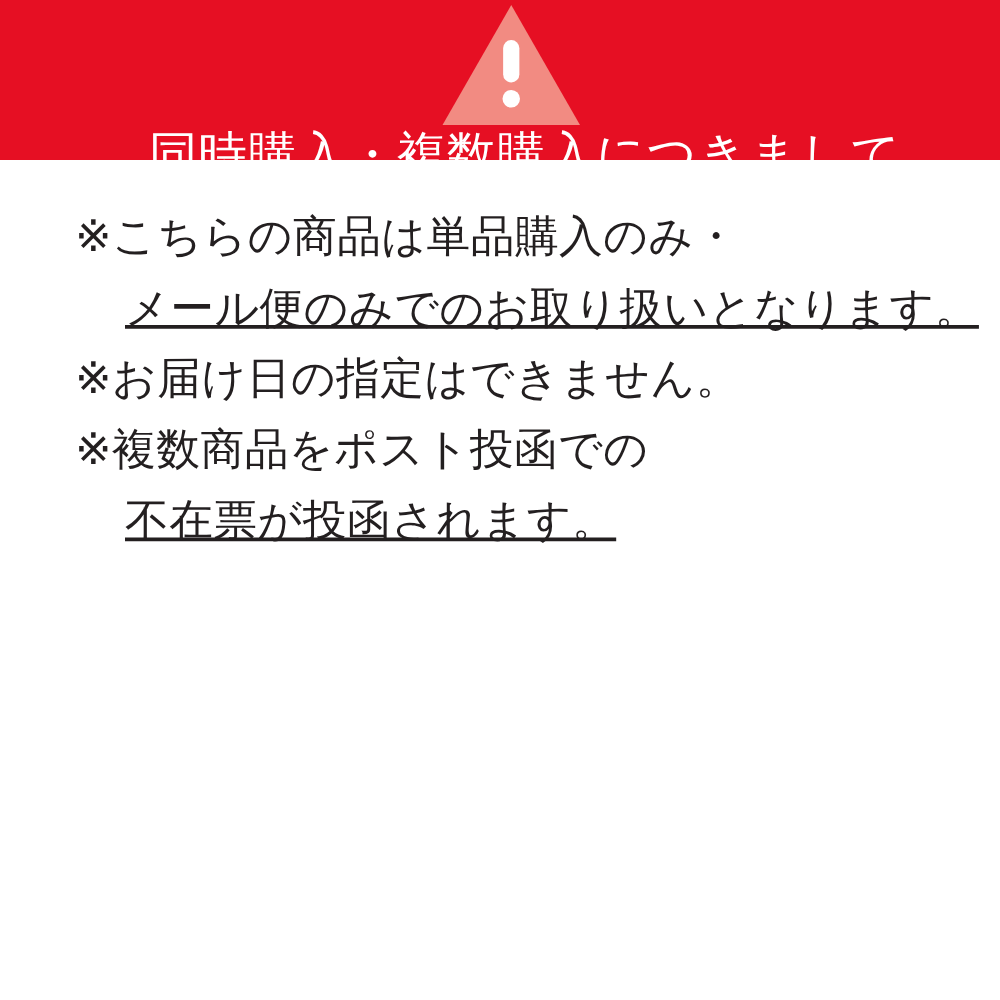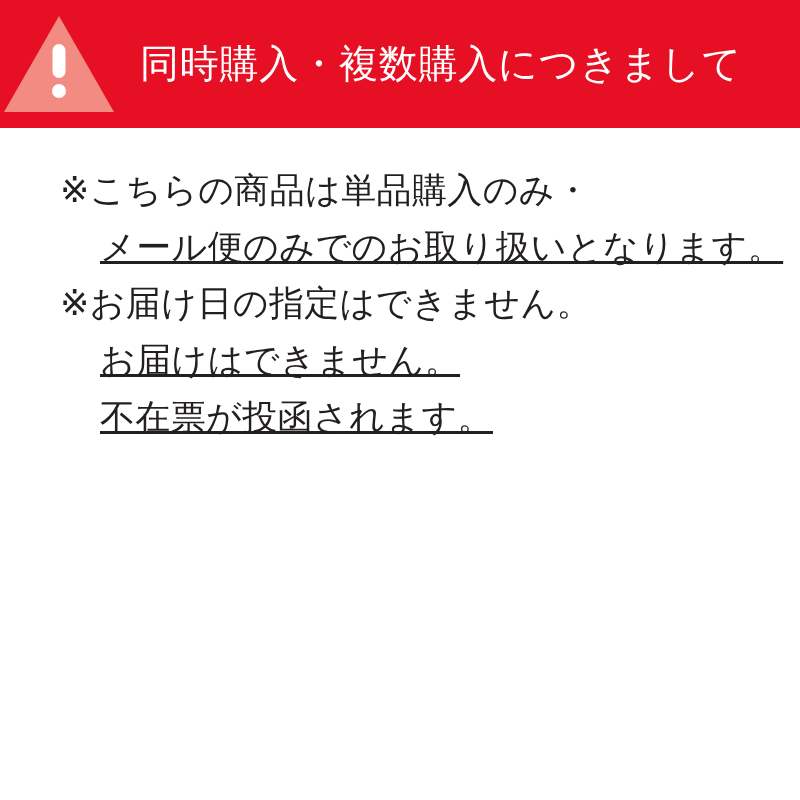--- a/index.html
+++ b/index.html
@@ -20,20 +20,22 @@
     box-sizing: border-box;
   }
   .header-bar {
     position: relative;
     width: 100%;
     height: 128px;
     background: #e60f23;
     display: flex;
     align-items: center;
     box-sizing: border-box;
+    padding-left: 18px;
+    flex-direction: column;
   }
   .warn-icon {
     width: 118px;
     height: 104px;
     flex: 0 0 auto;
     display: block;
   }
   .header-title {
     color: #ffffff;
     font-size: 39px;
@@ -72,17 +74,17 @@
       <rect x="52.5" y="32" width="13" height="34" rx="6.5" fill="#ffffff"></rect>
       <circle cx="59" cy="79" r="7" fill="#ffffff"></circle>
     </svg>
     <div class="header-title">同時購入・複数購入につきまして</div>
   </div>
 
   <div class="body-area">
     <div class="note-line">※こちらの商品は単品購入のみ・</div>
     <div class="note-line indent">メール便のみでのお取り扱いとなります。</div>
     <div class="note-line">※お届け日の指定はできません。</div>
-    <div class="note-line indent">お届けはできません。</div>
+    <div class="note-line">※複数商品をポスト投函での</div>
     <div class="note-line indent">不在票が投函されます。</div>
   </div>
 
 </div>
 
 </body></html>

